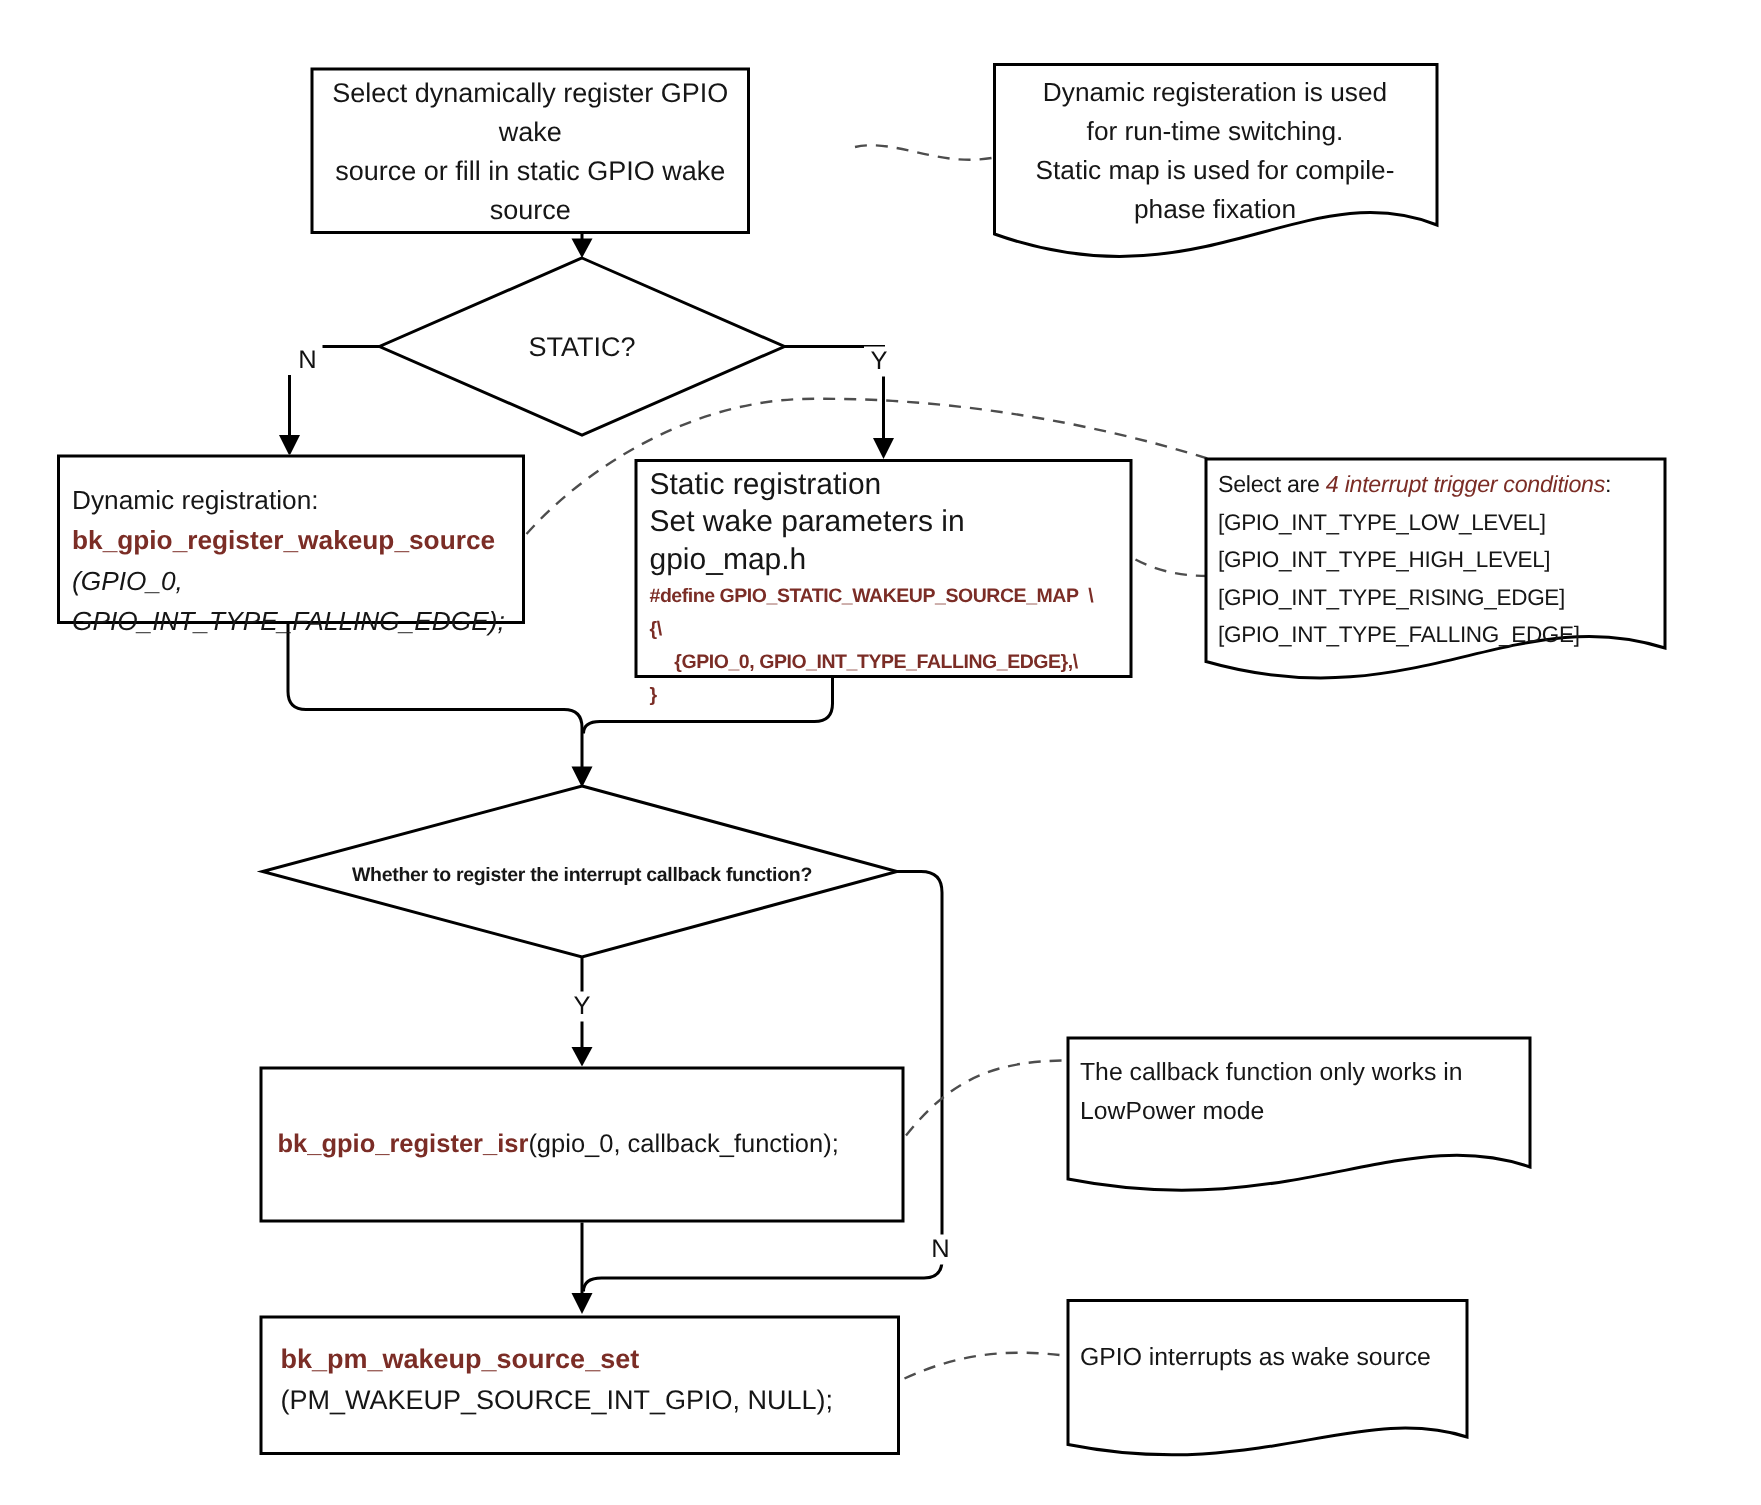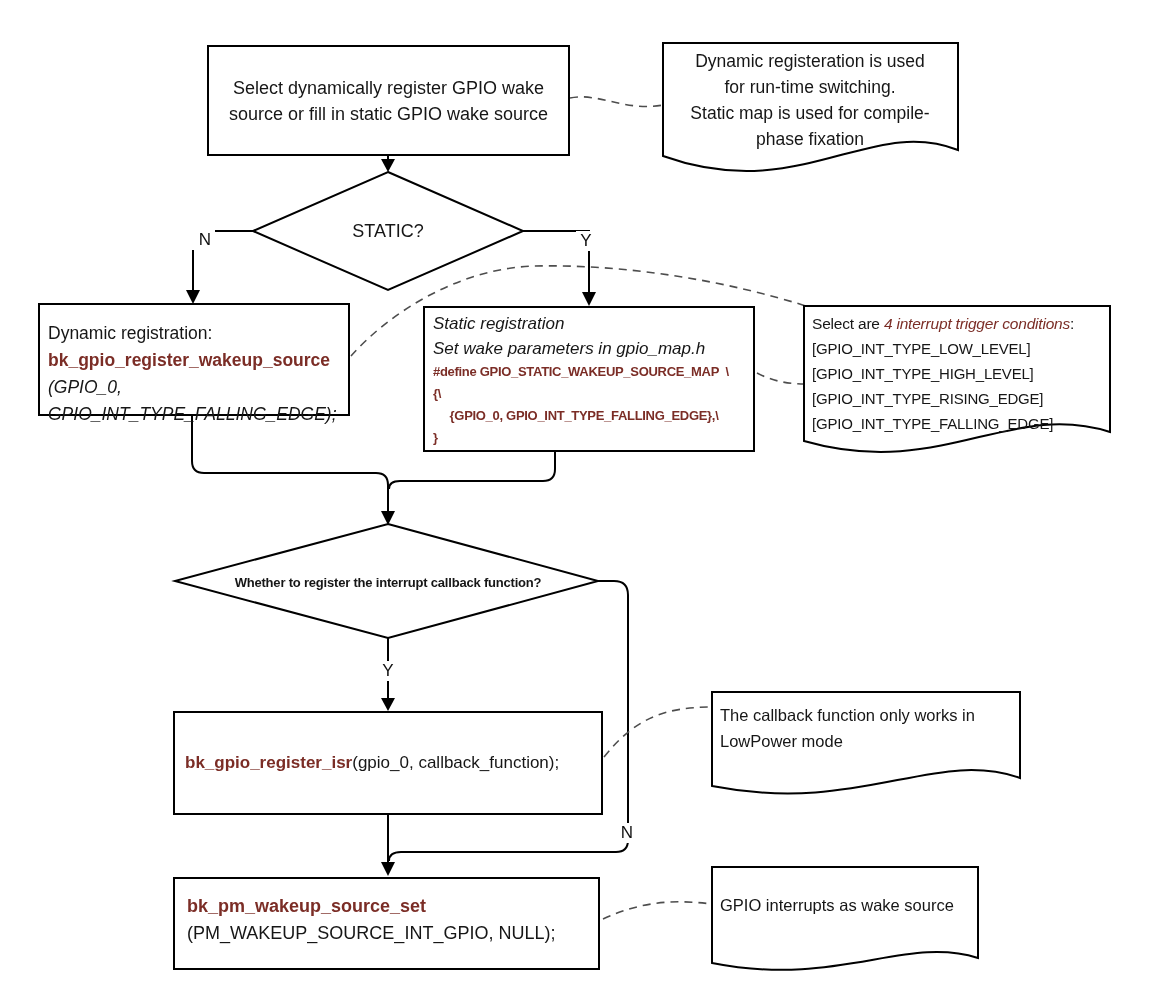--- a/index.html
+++ b/index.html
@@ -18,26 +18,26 @@
   .txt { position:absolute; z-index:3; }
   .maroon { color:#7b2d26; }
   .bold { font-weight:bold; }
   .ital { font-style:italic; }
   .edge-label {
     position:absolute; z-index:4; background:#fff; width:20px; height:20px;
     display:flex; align-items:center; justify-content:center;
     font-size:17px; color:#111;
   }
   
-  #start-box { left:207px; top:45px; width:363px; height:111px; font-size:18px; line-height:26px; }
+  #start-box { left:207px; top:45px; width:293px; height:111px; font-size:18px; line-height:26px; }
   
   #dynamic-box { left:38px; top:303px; width:312px; height:113px; padding:15px 8px; font-size:17.5px; line-height:27px; }
   
   #static-box { left:423px; top:306px; width:332px; height:146px; padding:3px 8px; }
-  #static-box .plain { font-size:17px; line-height:25px;font-style:italic; }
+  #static-box .plain { font-size:20px; line-height:25px; }
   #static-box .code { font-size:13px; line-height:22px; font-weight:bold; color:#7b2d26; white-space:pre; letter-spacing:-0.3px; }
   
   #isr-box { left:173px; top:711px; width:430px; height:104px; padding-left:10px; font-size:17px; display:flex; align-items:center; }
   
   #pm-box { left:173px; top:877px; width:427px; height:93px; padding:14px 0 0 12px; font-size:18px; line-height:27px; }
   
   #diamond1-label { left:253px; top:174px; width:270px; height:114px; font-size:18px; }
   #diamond2-label { left:180px; top:527px; width:416px; height:110px; font-size:13px; font-weight:bold; letter-spacing:-0.2px; }
   
   #note1-text { left:666px; top:48px; width:288px; text-align:center; font-size:17.5px; line-height:26px; }

